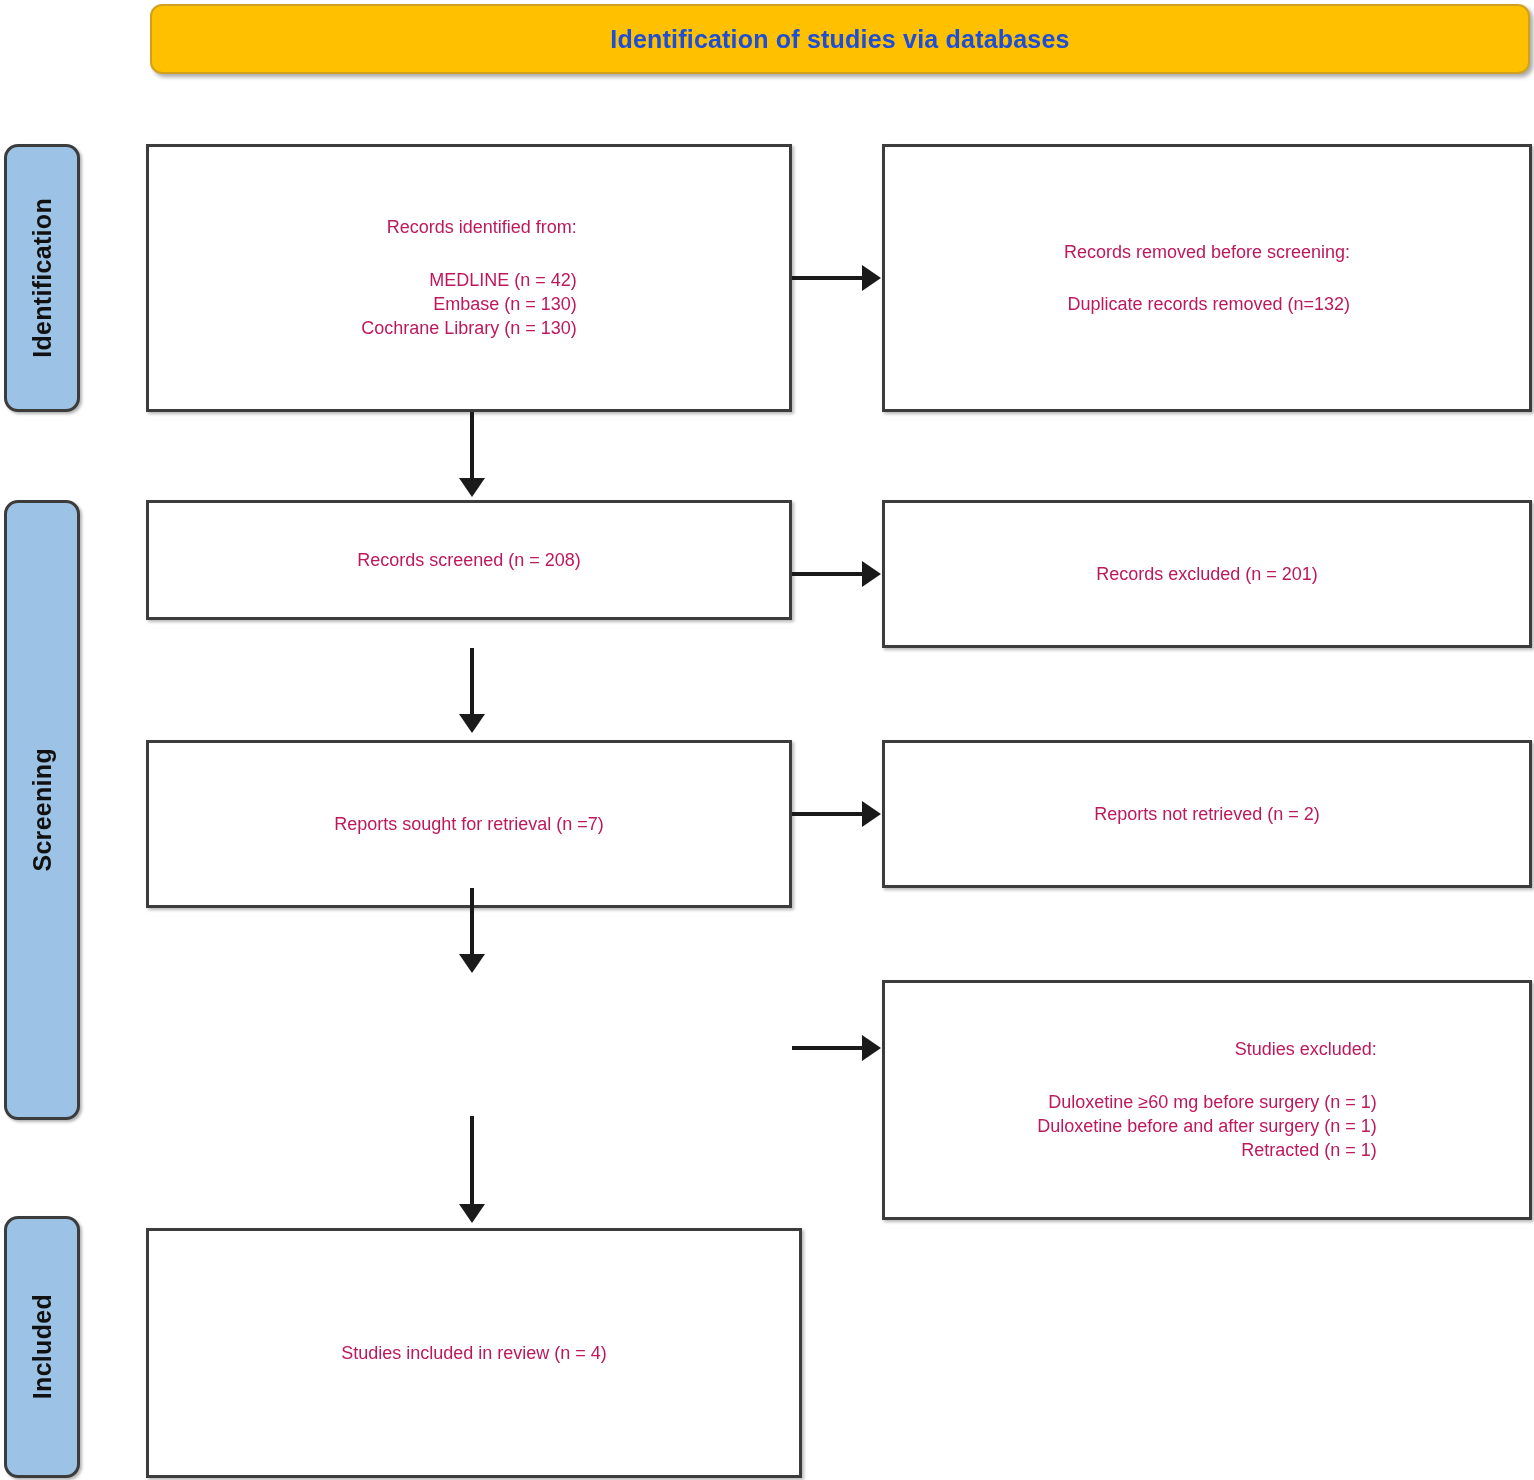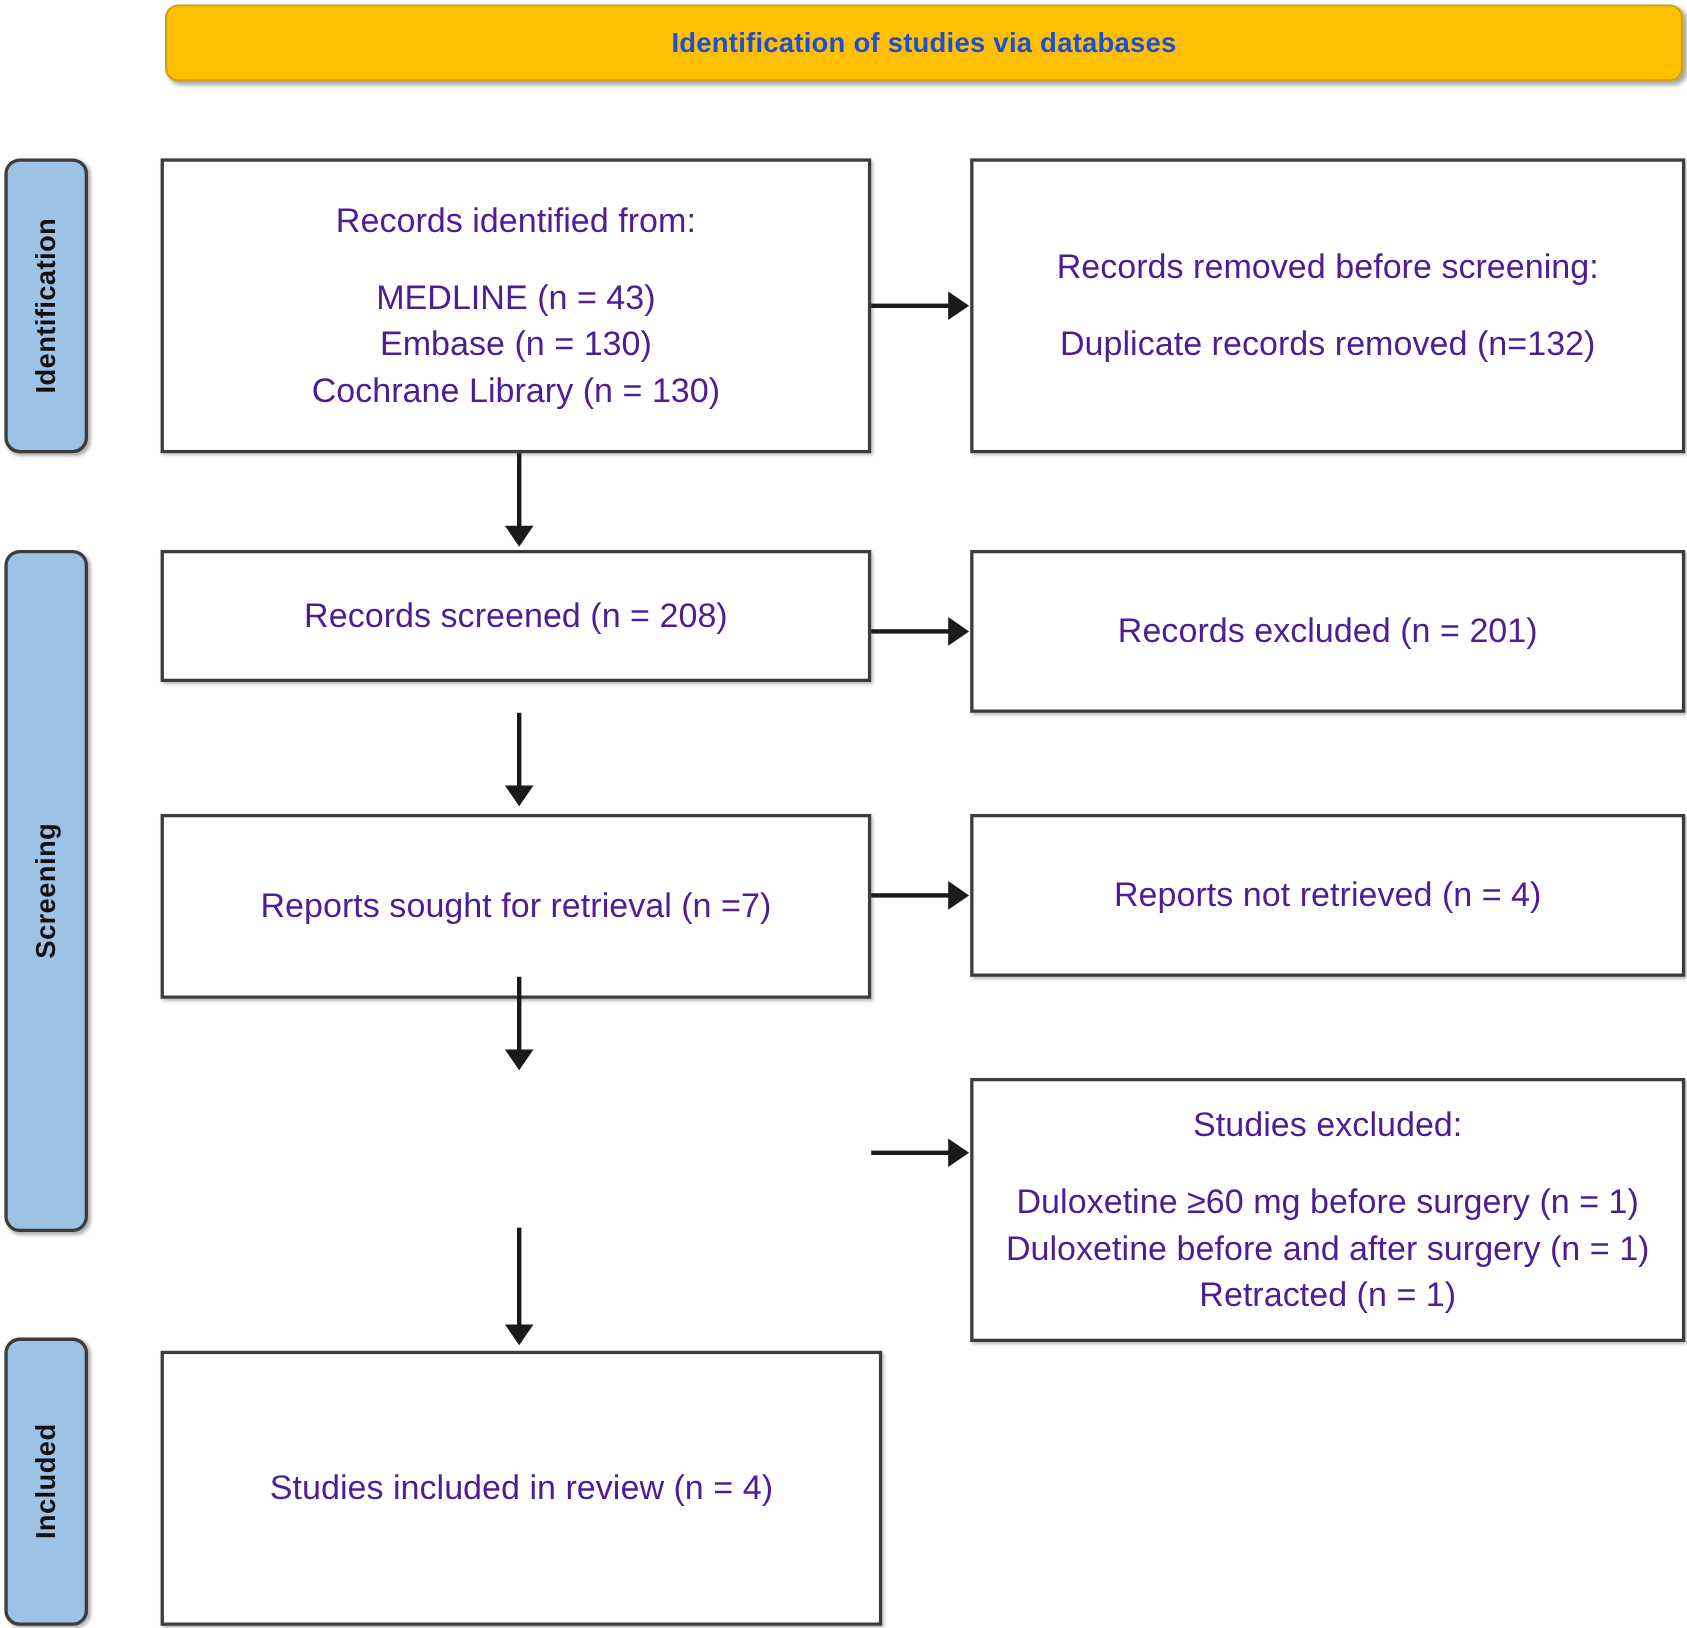--- a/index.html
+++ b/index.html
@@ -74,23 +74,23 @@
     position: absolute;
     background: #ffffff;
     border: 3px solid #3c3c3c;
     box-sizing: border-box;
     display: flex;
     align-items: center;
     justify-content: center;
     box-shadow: 2px 2px 3px rgba(0,0,0,0.28);
   }
   .box-inner {
-    text-align: center;
-    font-size: 31px;
-    color: #4c1d95;
+    text-align: right;
+    font-size: 18px;
+    color: #be185d;
     line-height: 1.36;
     padding: 0 14px;
   }
   .box-inner .spacer {
     display: block;
     height: 28px;
   }
   .box-inner .line { display: block; white-space: nowrap; }
 
   
@@ -166,21 +166,21 @@
     <span class="rail-text">Screening</span>
   </div>
   <div class="rail" id="rail-included">
     <span class="rail-text">Included</span>
   </div>
 
   <div class="box" id="box-identified">
     <div class="box-inner">
       <span class="line">Records identified from:</span>
       <span class="spacer"></span>
-      <span class="line">MEDLINE (n = 43)</span>
+      <span class="line">MEDLINE (n = 42)</span>
       <span class="line">Embase (n = 130)</span>
       <span class="line">Cochrane Library (n = 130)</span>
     </div>
   </div>
 
   <div class="box" id="box-removed">
     <div class="box-inner">
       <span class="line">Records removed before screening:</span>
       <span class="spacer"></span>
       <span class="line">Duplicate records removed (n=132)</span>
@@ -200,21 +200,21 @@
   </div>
 
   <div class="box" id="box-sought">
     <div class="box-inner">
       <span class="line">Reports sought for retrieval (n =7)</span>
     </div>
   </div>
 
   <div class="box" id="box-notretrieved">
     <div class="box-inner">
-      <span class="line">Reports not retrieved (n = 4)</span>
+      <span class="line">Reports not retrieved (n = 2)</span>
     </div>
   </div>
 
 
   <div class="box" id="box-excluded-2">
     <div class="box-inner">
       <span class="line">Studies excluded:</span>
       <span class="spacer"></span>
       <span class="line">Duloxetine ≥60 mg before surgery (n = 1)</span>
       <span class="line">Duloxetine before and after surgery (n = 1)</span>

